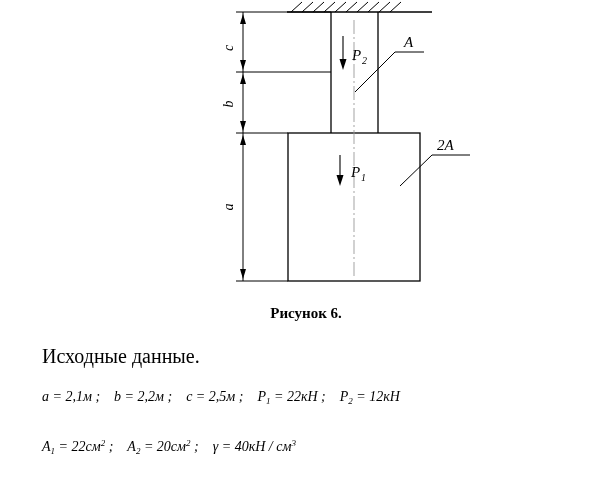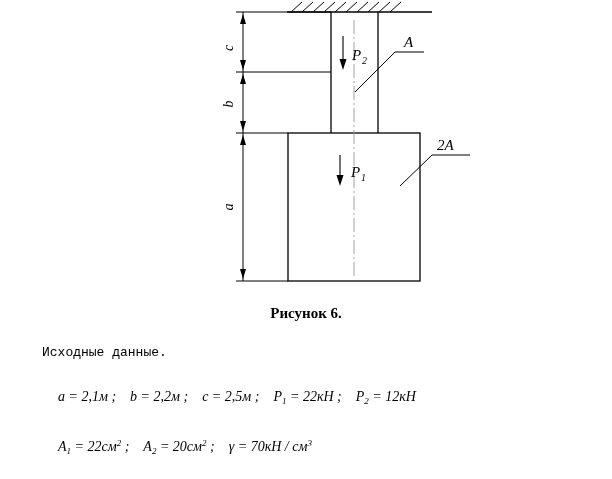--- a/index.html
+++ b/index.html
@@ -29,31 +29,30 @@
     width: 612px;
     text-align: center;
     font-weight: bold;
     font-size: 15px;
     font-family: "Liberation Serif", serif;
   }
   .given-heading {
     position: absolute;
     left: 42px;
     top: 345px;
-    font-size: 13px;
-    font-family: Liberation Mono, monospace;
+    font-size: 20px;
+    font-family: Liberation Serif, serif;
   }
   .formula-line {
     position: absolute;
     left: 42px;
     font-size: 14px;
     font-style: italic;
     font-family: "Liberation Serif", serif;
     white-space: nowrap;
-    margin-left: 16px;
   }
   .formula-line.l1 { top: 389px; }
   .formula-line.l2 { top: 438px; }
   .sub {
     font-size: 9px;
     vertical-align: -3px;
     font-style: italic;
   }
   .sup {
     font-size: 9px;
@@ -150,14 +149,14 @@
 
 <div class="caption">Рисунок 6.</div>
 
 <div class="given-heading">Исходные данные.</div>
 
 <div class="formula-line l1">
   <span>a</span><span> = 2,1</span><span>м</span><span> ;</span><span class="sp"></span><span>b</span><span> = 2,2</span><span>м</span><span> ;</span><span class="sp"></span><span>c</span><span> = 2,5</span><span>м</span><span> ;</span><span class="sp"></span><span>P</span><span class="sub">1</span><span> = 22</span><span>кН</span><span> ;</span><span class="sp"></span><span>P</span><span class="sub">2</span><span> = 12</span><span>кН</span>
 </div>
 
 <div class="formula-line l2">
-  <span>A</span><span class="sub">1</span><span> = 22</span><span>см</span><span class="sup">2</span><span> ;</span><span class="sp"></span><span>A</span><span class="sub">2</span><span> = 20</span><span>см</span><span class="sup">2</span><span> ;</span><span class="sp"></span><span>γ</span><span> = 70</span><span>кН / см</span><span class="sup">3</span>
+  <span>A</span><span class="sub">1</span><span> = 22</span><span>см</span><span class="sup">2</span><span> ;</span><span class="sp"></span><span>A</span><span class="sub">2</span><span> = 20</span><span>см</span><span class="sup">2</span><span> ;</span><span class="sp"></span><span>γ</span><span> = 40</span><span>кН / см</span><span class="sup">3</span>
 </div>
 
 </body></html>

